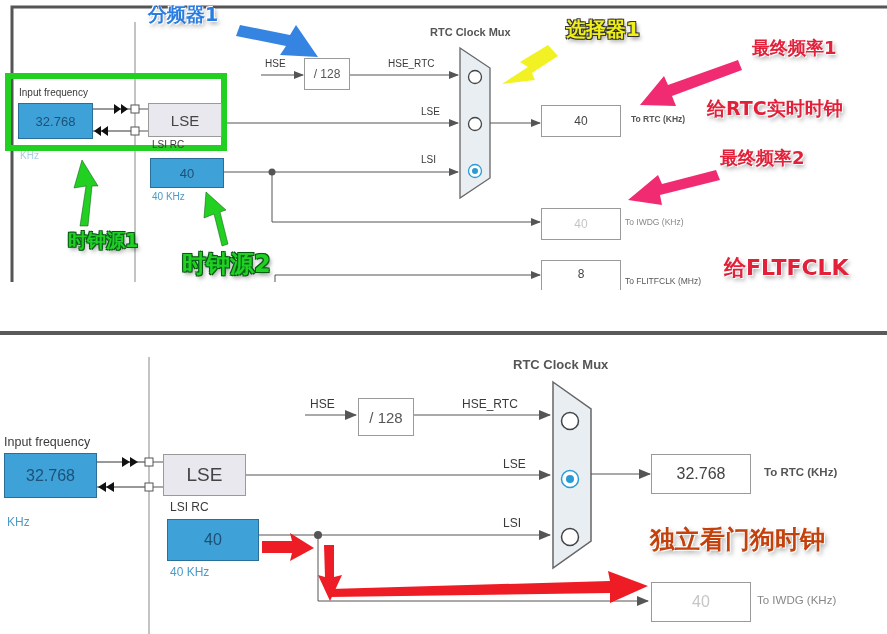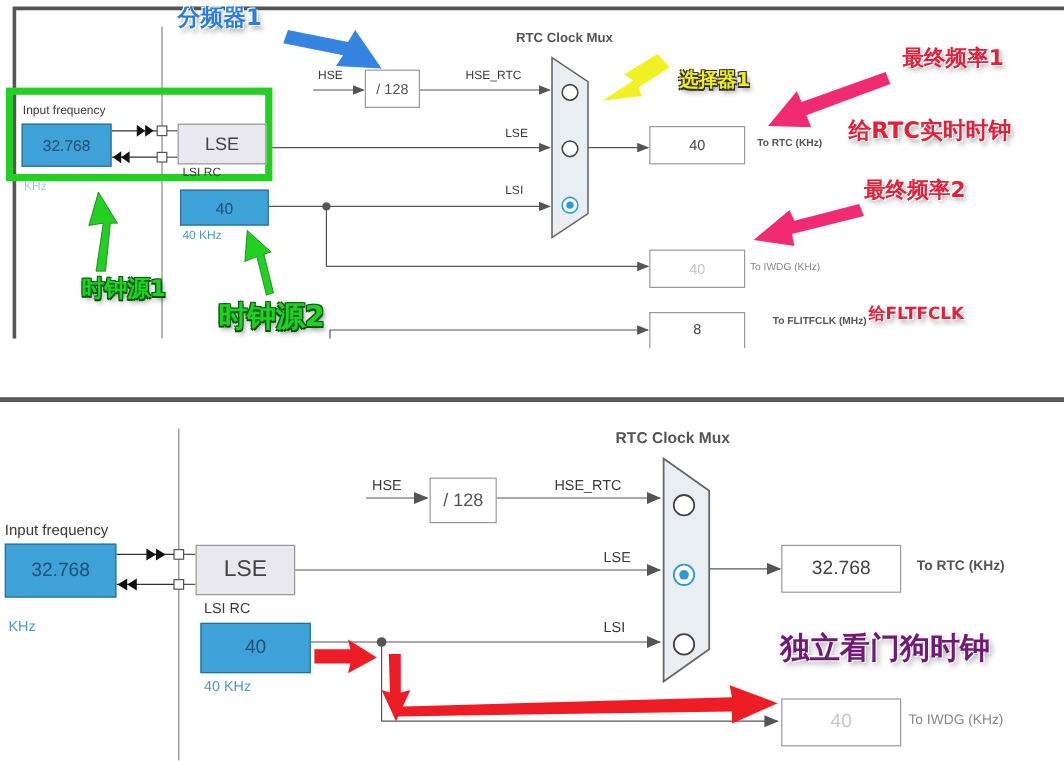--- a/index.html
+++ b/index.html
@@ -12,21 +12,21 @@
   .blue { background:#3ea1d8; border:1px solid #2a6f99; color:#1d5177; }
   .grey { background:#e8e8ee; border:1px solid #9a9a9a; color:#444; }
   .white { background:#fff; border:1px solid #9a9a9a; color:#444; }
   .disabled { color:#c6c6c6; }
   .unit { color:#4d9ac6; }
   .ann { position:absolute; white-space:nowrap; font-weight:bold; font-family:"DejaVu Sans", sans-serif; }
   .ann-green { color:#22d022; text-shadow: 0 0 2px #083, 1px 1px 0 #0a4d0a, -1px -1px 0 #0a4d0a, 1px -1px 0 #0a4d0a, -1px 1px 0 #0a4d0a, 2px 3px 4px rgba(0,0,0,.45); }
   .ann-red { color:#e2203a; text-shadow: 1px 1px 0 #fff, -1px -1px 0 #fff, 2px 3px 4px rgba(0,0,0,.35); }
   .ann-blue { color:#2a7de0; text-shadow: 1px 1px 0 #fff, -1px -1px 0 #fff, 2px 3px 4px rgba(0,0,0,.35); }
   .ann-yellow { color:#f0f018; text-shadow: 1px 1px 0 #333, -1px -1px 0 #333, 1px -1px 0 #333, -1px 1px 0 #333, 2px 3px 4px rgba(0,0,0,.45); }
-  .ann-red2 { color:#701a75; text-shadow: 1px 1px 0 #fff, -1px -1px 0 #fff, 2px 3px 5px rgba(0,0,0,.4); }
+  .ann-red2 { color:#c2410c; text-shadow: 1px 1px 0 #fff, -1px -1px 0 #fff, 2px 3px 5px rgba(0,0,0,.4); }
 </style>
 </head>
 <body>
 
 <div class="abs" style="left:0;top:0;width:887px;height:290px;">
   <svg class="layer" width="887" height="290">
     <defs>
       <marker id="arr" markerWidth="10" markerHeight="8" refX="9" refY="4" orient="auto">
         <path d="M0,0 L10,4 L0,8 z" fill="#555"></path>
       </marker>
@@ -89,28 +89,28 @@
   <div class="box white" style="left:304px;top:58px;width:46px;height:32px;font-size:12px;color:#555;">/ 128</div>
   <div class="txt" style="left:388px;top:58px;font-size:10px;">HSE_RTC</div>
   <div class="txt" style="left:421px;top:106px;font-size:10px;">LSE</div>
   <div class="txt" style="left:421px;top:154px;font-size:10px;">LSI</div>
 
   <div class="box white" style="left:541px;top:105px;width:80px;height:32px;font-size:12px;">40</div>
   <div class="txt" style="left:631px;top:114px;font-size:8.5px;font-weight:bold;color:#555;">To RTC (KHz)</div>
   <div class="box white disabled" style="left:541px;top:208px;width:80px;height:32px;font-size:12px;color:#c6c6c6;">40</div>
   <div class="txt" style="left:625px;top:217px;font-size:8.5px;color:#888;">To IWDG (KHz)</div>
   <div class="box white" style="left:541px;top:260px;width:80px;height:30px;border-bottom:none;font-size:12px;align-items:flex-start;padding-top:6px;">8</div>
-  <div class="txt" style="left:625px;top:262px;font-size:8.5px;font-weight:bold;color:#555;margin-left:19px;">To FLITFCLK (MHz)</div>
+  <div class="txt" style="left:625px;top:276px;font-size:8.5px;font-weight:normal;color:#555;">To FLITFCLK (MHz)</div>
 
   <div class="ann ann-blue" style="left:148px;top:2px;font-size:19px;">分频器1</div>
-  <div class="ann ann-yellow" style="left:566px;top:16px;font-size:16px;margin-top:41px;">选择器1</div>
+  <div class="ann ann-yellow" style="left:566px;top:16px;font-size:20px;">选择器1</div>
   <div class="ann ann-red" style="left:752px;top:36px;font-size:18px;">最终频率1</div>
   <div class="ann ann-red" style="left:707px;top:96px;font-size:19px;">给RTC实时时钟</div>
   <div class="ann ann-red" style="left:720px;top:146px;font-size:18px;">最终频率2</div>
-  <div class="ann ann-red" style="left:724px;top:253px;font-size:14px;">给FLTFCLK</div>
+  <div class="ann ann-red" style="left:724px;top:253px;font-size:22px;">给FLTFCLK</div>
   <div class="ann ann-green" style="left:68px;top:228px;font-size:19px;">时钟源1</div>
   <div class="ann ann-green" style="left:182px;top:248px;font-size:24px;">时钟源2</div>
 
   <svg class="layer" width="887" height="290">
     <path d="M80,226 L86,186 L74,188 L82,160 L98,186 L92,186 L88,226 Z" fill="#22d022" stroke="#0a4d0a" stroke-width="0.5"></path>
     <path d="M222,246 L214,214 L204,218 L206,192 L226,210 L220,212 L228,244 Z" fill="#22d022" stroke="#0a4d0a" stroke-width="0.5"></path>
   </svg>
 </div>
 
 <div class="abs" style="left:0;top:331px;width:887px;height:4px;background:#5a5a5a;"></div>

